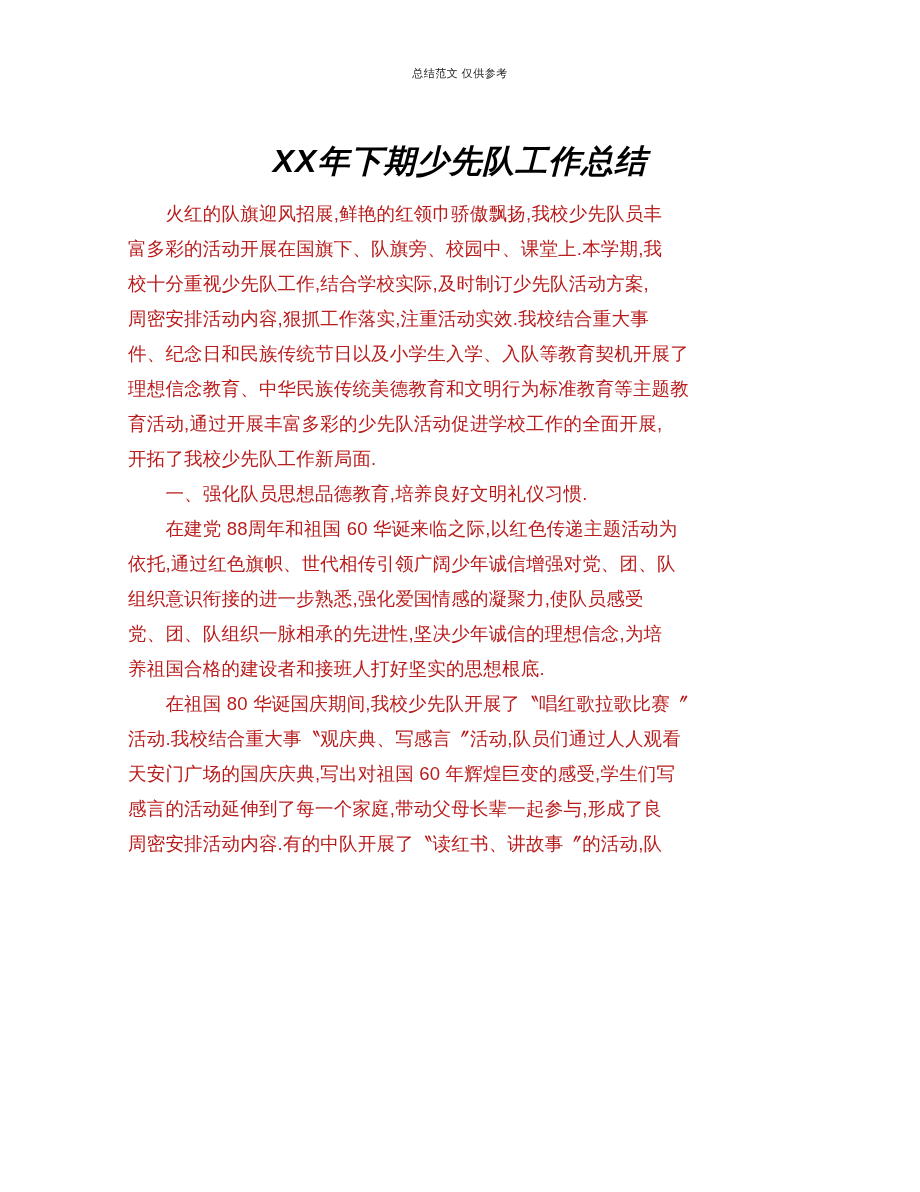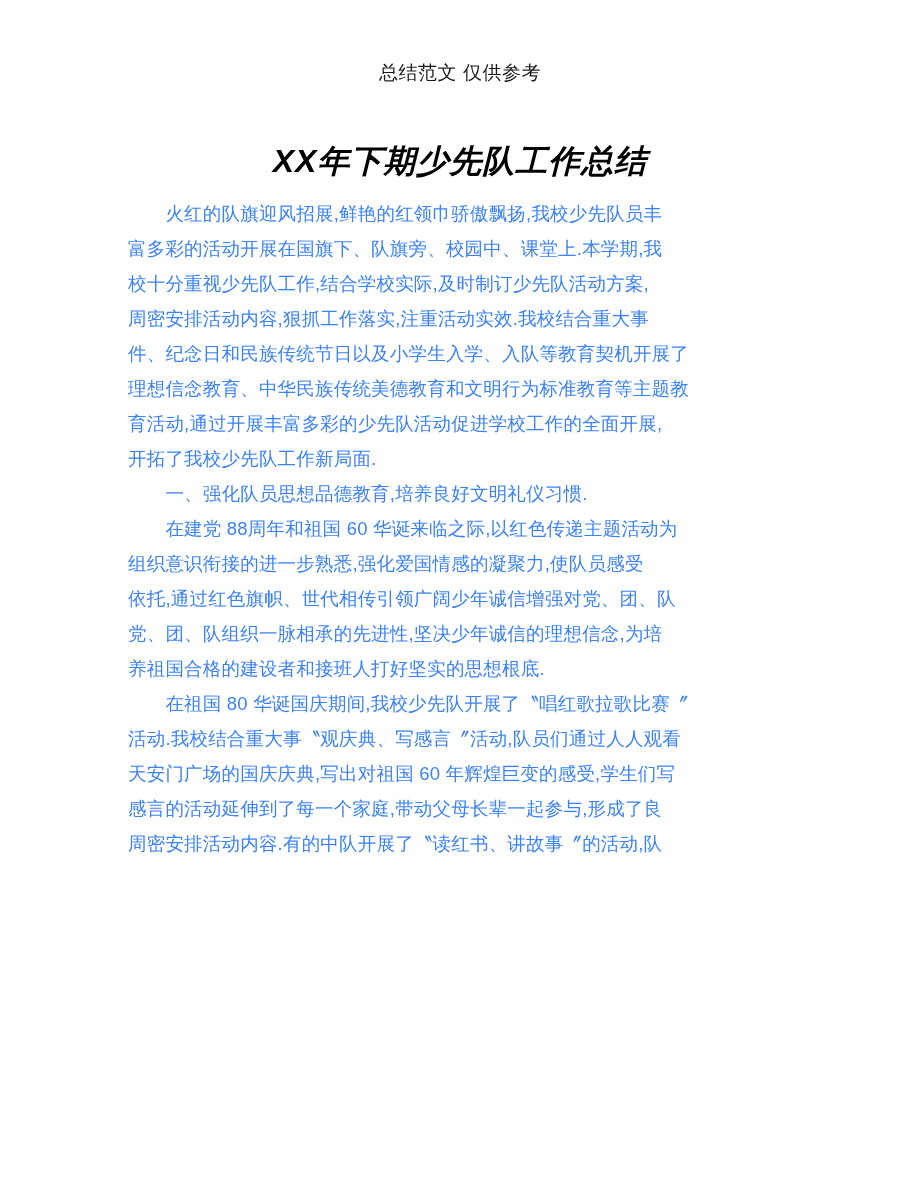--- a/index.html
+++ b/index.html
@@ -22,21 +22,21 @@
     background: #ffffff;
     overflow: hidden;
     box-sizing: border-box;
   }
   .doc-header {
     position: absolute;
     top: 62px;
     left: 0;
     width: 920px;
     text-align: center;
-    font-size: 19px;
+    font-size: 11px;
     line-height: 22px;
     letter-spacing: 0.5px;
     color: #1a1a1a;
   }
   .doc-title {
     position: absolute;
     top: 118px;
     left: 0;
     width: 920px;
     text-align: center;
@@ -51,21 +51,21 @@
     position: absolute;
     top: 196px;
     left: 128px;
     width: 672px;
   }
   .para {
     margin: 0;
     padding: 0;
     font-size: 18.5px;
     line-height: 35px;
-    color: #3b82f6;
+    color: #b91c1c;
     letter-spacing: 0.2px;
     text-align: justify;
     text-justify: inter-character;
     white-space: pre-wrap;
   }
   .line {
     display: block;
     white-space: pre;
   }
 </style>
@@ -74,17 +74,17 @@
 
 <div class="page">
 
   <div class="doc-header">总结范文 仅供参考</div>
 
   <h1 class="doc-title">XX年下期少先队工作总结</h1>
 
   <div class="body-block">
     <p class="para"><span class="line">　　火红的队旗迎风招展,鲜艳的红领巾骄傲飘扬,我校少先队员丰</span><span class="line">富多彩的活动开展在国旗下、队旗旁、校园中、课堂上.本学期,我</span><span class="line">校十分重视少先队工作,结合学校实际,及时制订少先队活动方案,</span><span class="line">周密安排活动内容,狠抓工作落实,注重活动实效.我校结合重大事</span><span class="line">件、纪念日和民族传统节日以及小学生入学、入队等教育契机开展了</span><span class="line">理想信念教育、中华民族传统美德教育和文明行为标准教育等主题教</span><span class="line">育活动,通过开展丰富多彩的少先队活动促进学校工作的全面开展,</span><span class="line">开拓了我校少先队工作新局面.</span></p>
     <p class="para"><span class="line">　　一、强化队员思想品德教育,培养良好文明礼仪习惯.</span></p>
-    <p class="para"><span class="line">　　在建党 88周年和祖国 60 华诞来临之际,以红色传递主题活动为</span><span class="line">组织意识衔接的进一步熟悉,强化爱国情感的凝聚力,使队员感受</span><span class="line">依托,通过红色旗帜、世代相传引领广阔少年诚信增强对党、团、队</span><span class="line">党、团、队组织一脉相承的先进性,坚决少年诚信的理想信念,为培</span><span class="line">养祖国合格的建设者和接班人打好坚实的思想根底.</span></p>
+    <p class="para"><span class="line">　　在建党 88周年和祖国 60 华诞来临之际,以红色传递主题活动为</span><span class="line">依托,通过红色旗帜、世代相传引领广阔少年诚信增强对党、团、队</span><span class="line">组织意识衔接的进一步熟悉,强化爱国情感的凝聚力,使队员感受</span><span class="line">党、团、队组织一脉相承的先进性,坚决少年诚信的理想信念,为培</span><span class="line">养祖国合格的建设者和接班人打好坚实的思想根底.</span></p>
     <p class="para"><span class="line">　　在祖国 80 华诞国庆期间,我校少先队开展了〝唱红歌拉歌比赛〞</span><span class="line">活动.我校结合重大事〝观庆典、写感言〞活动,队员们通过人人观看</span><span class="line">天安门广场的国庆庆典,写出对祖国 60 年辉煌巨变的感受,学生们写</span><span class="line">感言的活动延伸到了每一个家庭,带动父母长辈一起参与,形成了良</span><span class="line">周密安排活动内容.有的中队开展了〝读红书、讲故事〞的活动,队</span></p>
   </div>
 
 </div>
 
 </body></html>

